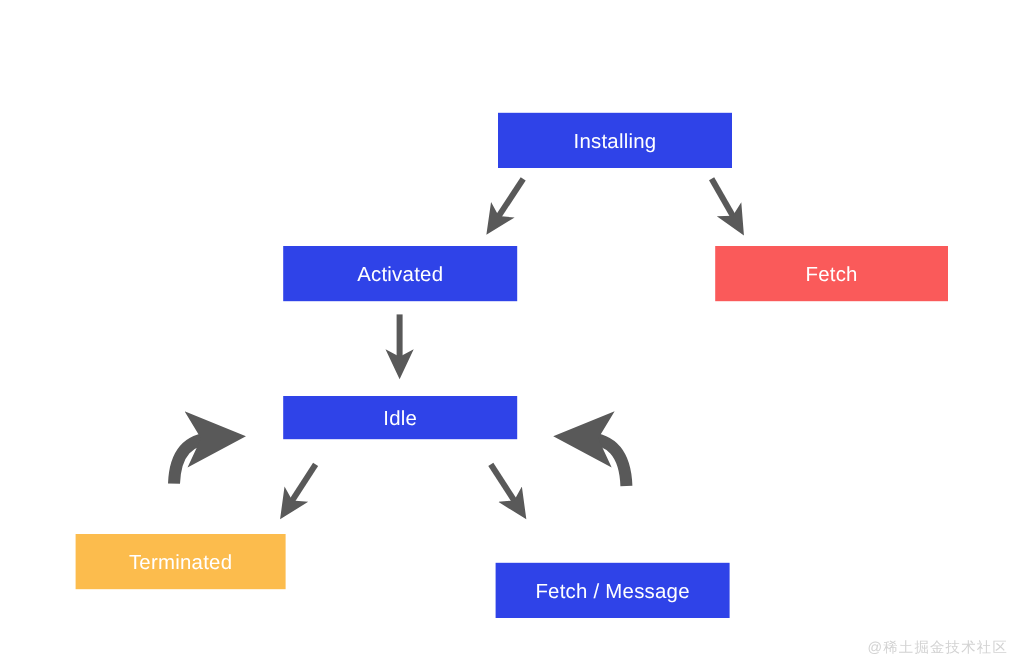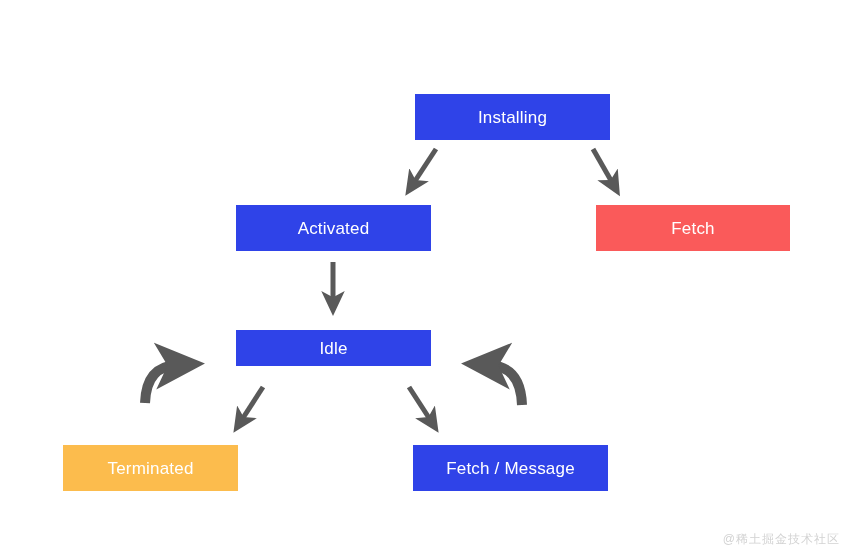--- a/index.html
+++ b/index.html
@@ -101,19 +101,19 @@
   </div>
 
   <div class="node" style="left: 236px; top: 330px; width: 195px; height: 36px; background: rgb(47, 67, 232);">
     <span>Idle</span>
   </div>
 
   <div class="node" style="left: 63px; top: 445px; width: 175px; height: 46px; background: rgb(252, 188, 77);">
     <span>Terminated</span>
   </div>
 
-  <div class="node" style="left: 413px; top: 445px; width: 195px; height: 46px; background: rgb(47, 67, 232);">
+  <div class="node" style="left: 413px; top: 469px; width: 195px; height: 46px; background: rgb(47, 67, 232);">
     <span>Fetch / Message</span>
   </div>
 
   <div class="watermark">@稀土掘金技术社区</div>
 
 </div>
 
 </body></html>

